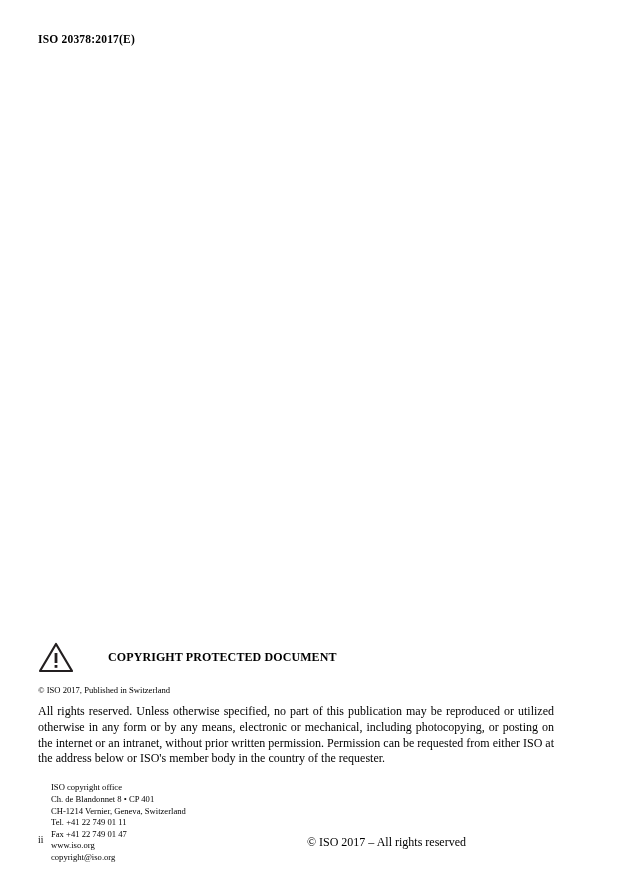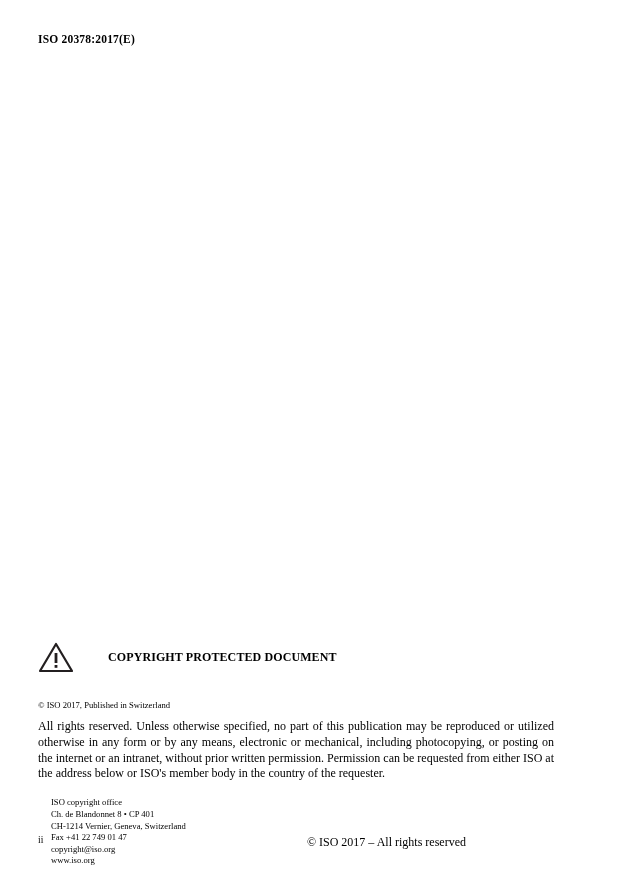--- a/index.html
+++ b/index.html
@@ -54,21 +54,21 @@
   }
   .cp-title {
     font-family: "Liberation Serif", serif;
     font-weight: bold;
     font-size: 12px;
     margin-left: 34px;
     letter-spacing: 0.1px;
     white-space: nowrap;
   }
   .cp-line1 {
-    margin-top: 26px;
+    margin-top: 11px;
     font-size: 8.6px;
     font-family: "Liberation Serif", serif;
   }
   .cp-para {
     margin-top: 9px;
     font-size: 12px;
     line-height: 1.32;
     text-align: justify;
     font-family: "Liberation Serif", serif;
   }
@@ -120,23 +120,24 @@
     </div>
 
     <div class="cp-line1">©  ISO 2017, Published in Switzerland</div>
 
     <div class="cp-para">All rights reserved. Unless otherwise specified, no part of this publication may be reproduced or utilized otherwise in any form or by any means, electronic or mechanical, including photocopying, or posting on the internet or an intranet, without prior written permission. Permission can be requested from either ISO at the address below or ISO's member body in the country of the requester.</div>
 
     <div class="cp-address">
       <div>ISO copyright office</div>
       <div>Ch. de Blandonnet 8 • CP 401</div>
       <div>CH-1214 Vernier, Geneva, Switzerland</div>
+      <div>Tel. +41 22 749 01 11</div>
       <div>Fax +41 22 749 01 47</div>
+      <div>www.iso.org</div>
       <div>copyright@iso.org</div>
-      <div>www.iso.org</div>
     </div>
 
   </div>
 
   <div class="footer-left">ii</div>
   <div class="footer-right">© ISO 2017 – All rights reserved</div>
 
 </div>
 
 </body></html>

